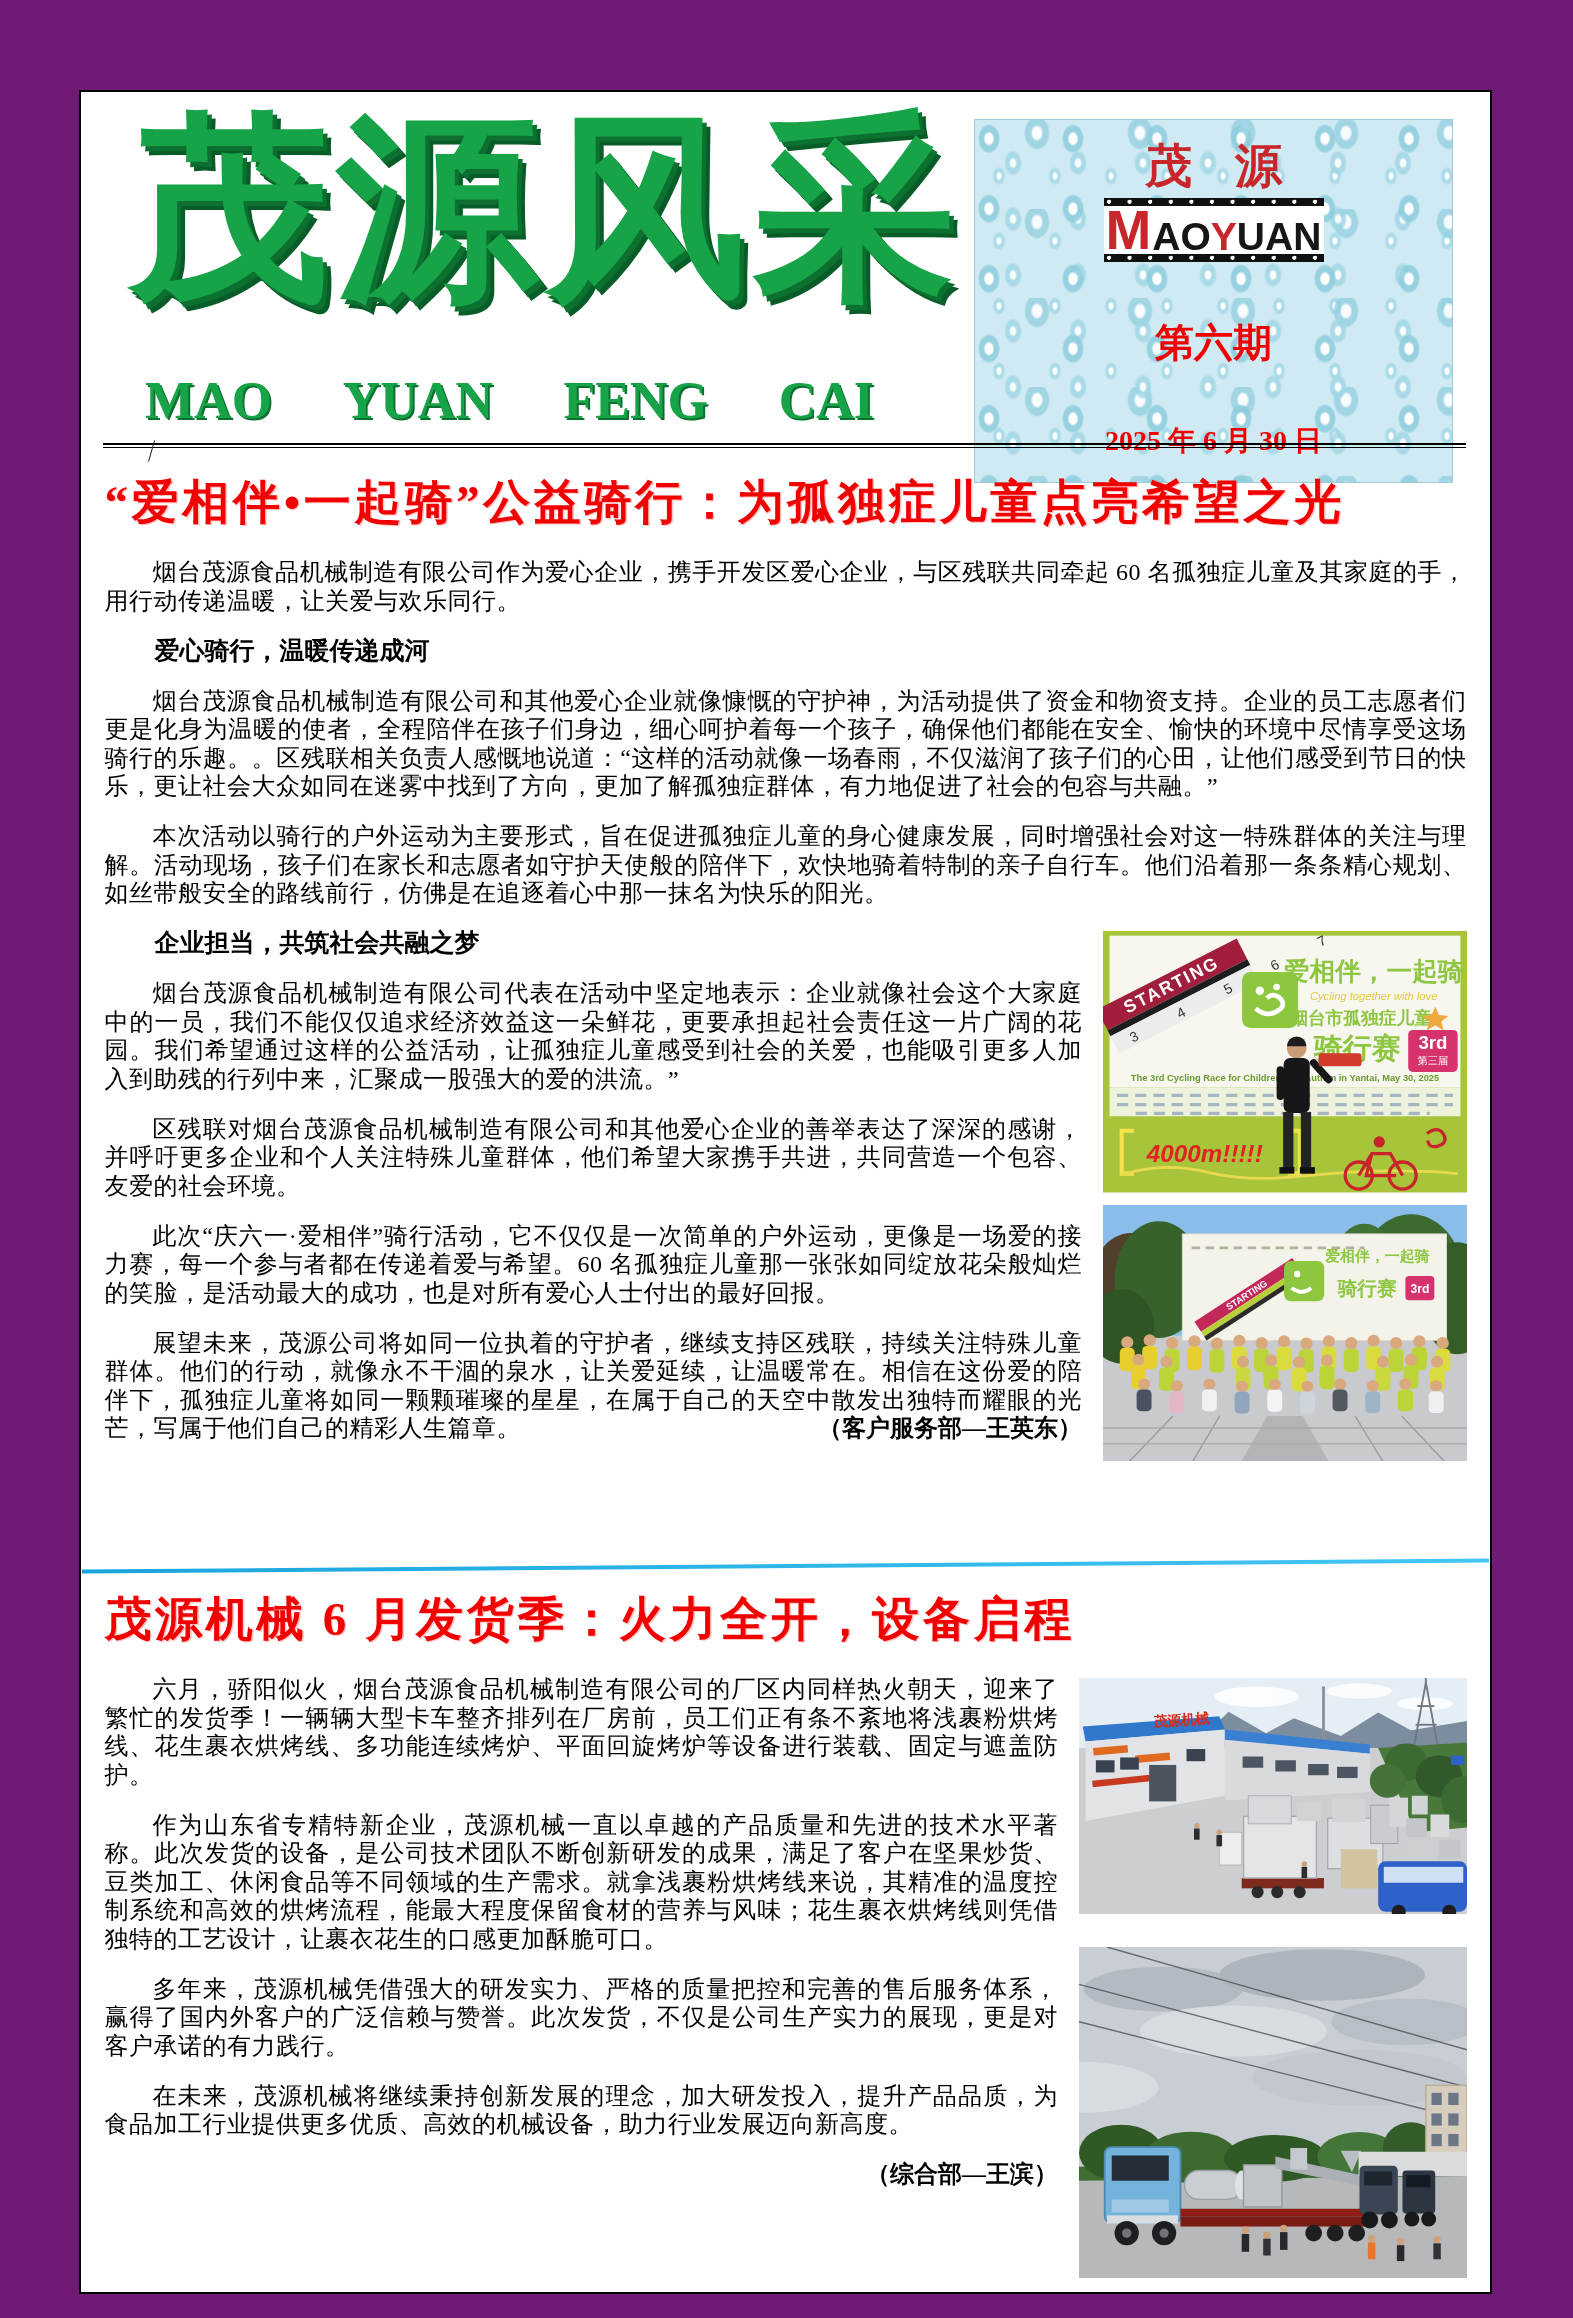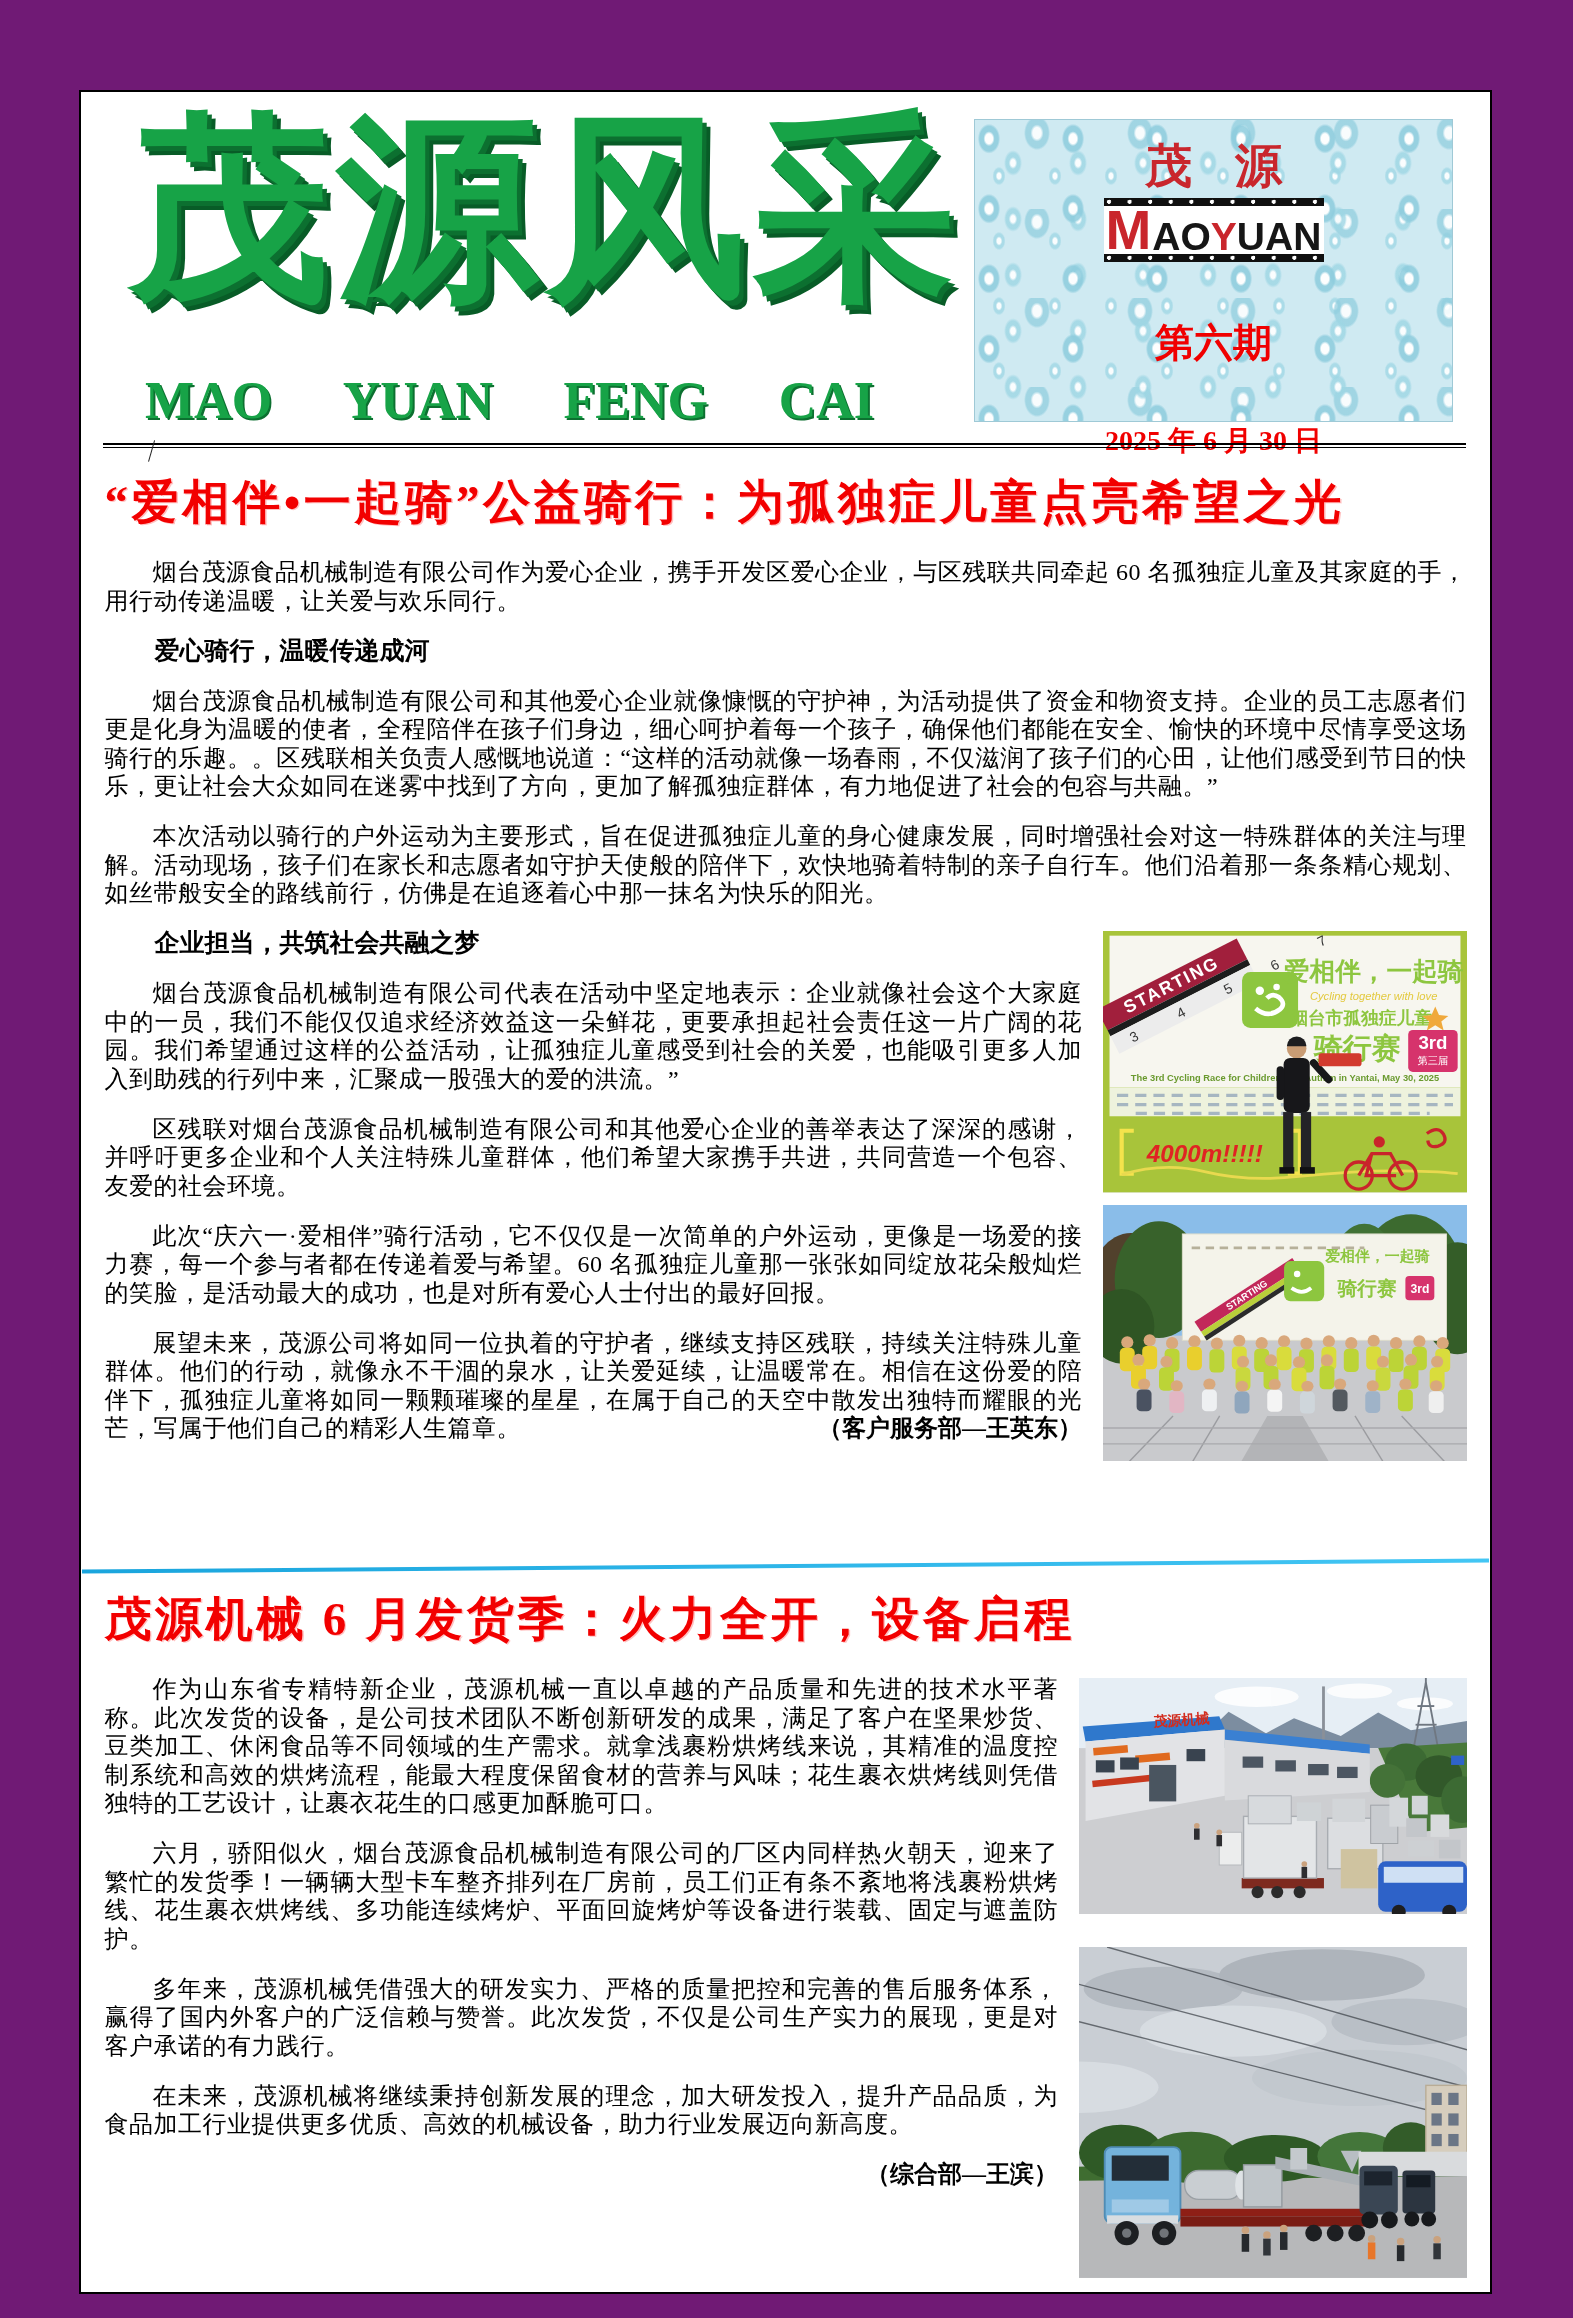--- a/index.html
+++ b/index.html
@@ -7,21 +7,21 @@
   .canvas{position:absolute;inset:0;background:#701a75;overflow:hidden;}
   .page{position:absolute;left:79px;top:90px;width:1413px;height:2204px;border:2.3px solid #000;box-sizing:border-box;background:#fff;overflow:hidden;}
 
   
   .masthead{position:absolute;top:0;left:0;width:100%;height:354px;}
   .masthead-title{position:absolute;left:47px;top:4.7px;font-size:201px;line-height:1.1;font-weight:bold;
     letter-spacing:7.5px;color:#17a347;font-family:"DejaVu Serif","Liberation Serif",serif;
     text-shadow:4.2px 4.7px 0 #0c7030,8px 9px 0 #085c27;}
   .masthead-pinyin{position:absolute;left:64px;top:279px;width:729px;display:flex;justify-content:space-between;
     font-size:52px;font-weight:bold;color:#17a347;text-shadow:1.9px 1.9px 0 #0c7030;}
-  .issue-box{position:absolute;left:893px;top:27px;width:479px;height:303px;text-align:center;box-sizing:border-box;
+  .issue-box{position:absolute;left:893px;top:27px;width:479px;height:364px;text-align:center;box-sizing:border-box;
     border:0.5px solid #9fc9d6;
     background-color:#cfeaf2;
     background-image:
       radial-gradient(ellipse 12px 16px at 14px 18.7px, rgba(255,255,255,.95) 0 3.7px, rgba(141,204,221,.85) 5.6px 9.3px, rgba(207,234,242,0) 11.2px),
       radial-gradient(ellipse 8.4px 12px at 38px 43px, rgba(255,255,255,.9) 0 2.3px, rgba(158,214,228,.8) 4.2px 7px, rgba(207,234,242,0) 9px),
       radial-gradient(ellipse 17px 22.4px at 62px 13px, rgba(255,255,255,.85) 0 4.2px, rgba(141,204,221,.7) 6.5px 11.2px, rgba(207,234,242,0) 13px),
       radial-gradient(ellipse 6.5px 9.3px at 24px 56px, rgba(255,255,255,.9) 0 1.9px, rgba(158,214,228,.75) 3.3px 5.1px, rgba(207,234,242,0) 6.5px);
     background-size:84px 70px,65px 56px,103px 89px,56px 65px;}
   .brand-cn{margin-top:23.4px;font-size:47px;font-weight:bold;color:#c9262c;letter-spacing:43px;line-height:1;transform:translateX(21.5px);}
   .logo{width:220px;margin:7.5px auto 0;}
@@ -427,22 +427,22 @@
             <circle cx="626" cy="624" r="8" fill="#caa27e"></circle>
               <rect x="618" y="632" width="16" height="36" fill="#e8762a"></rect>
             <circle cx="688" cy="630" r="8" fill="#caa27e"></circle>
               <rect x="680" y="638" width="16" height="34" fill="#26292d"></rect>
             <circle cx="766" cy="626" r="8" fill="#caa27e"></circle>
               <rect x="758" y="634" width="16" height="34" fill="#31353a"></rect>
           </g>
         </svg>
       </figure>
 
+      <p class="body-p">六月，骄阳似火，烟台茂源食品机械制造有限公司的厂区内同样热火朝天，迎来了繁忙的发货季！一辆辆大型卡车整齐排列在厂房前，员工们正有条不紊地将浅裹粉烘烤线、花生裹衣烘烤线、多功能连续烤炉、平面回旋烤炉等设备进行装载、固定与遮盖防护。</p>
       <p class="body-p">作为山东省专精特新企业，茂源机械一直以卓越的产品质量和先进的技术水平著称。此次发货的设备，是公司技术团队不断创新研发的成果，满足了客户在坚果炒货、豆类加工、休闲食品等不同领域的生产需求。就拿浅裹粉烘烤线来说，其精准的温度控制系统和高效的烘烤流程，能最大程度保留食材的营养与风味；花生裹衣烘烤线则凭借独特的工艺设计，让裹衣花生的口感更加酥脆可口。</p>
-      <p class="body-p">六月，骄阳似火，烟台茂源食品机械制造有限公司的厂区内同样热火朝天，迎来了繁忙的发货季！一辆辆大型卡车整齐排列在厂房前，员工们正有条不紊地将浅裹粉烘烤线、花生裹衣烘烤线、多功能连续烤炉、平面回旋烤炉等设备进行装载、固定与遮盖防护。</p>
       <p class="body-p">多年来，茂源机械凭借强大的研发实力、严格的质量把控和完善的售后服务体系，赢得了国内外客户的广泛信赖与赞誉。此次发货，不仅是公司生产实力的展现，更是对客户承诺的有力践行。</p>
       <p class="body-p">在未来，茂源机械将继续秉持创新发展的理念，加大研发投入，提升产品品质，为食品加工行业提供更多优质、高效的机械设备，助力行业发展迈向新高度。</p>
       <div class="signature sig-2">（综合部—王滨）</div>
     </section>
 
   </div>
 </div>
 
 
 </body></html>

